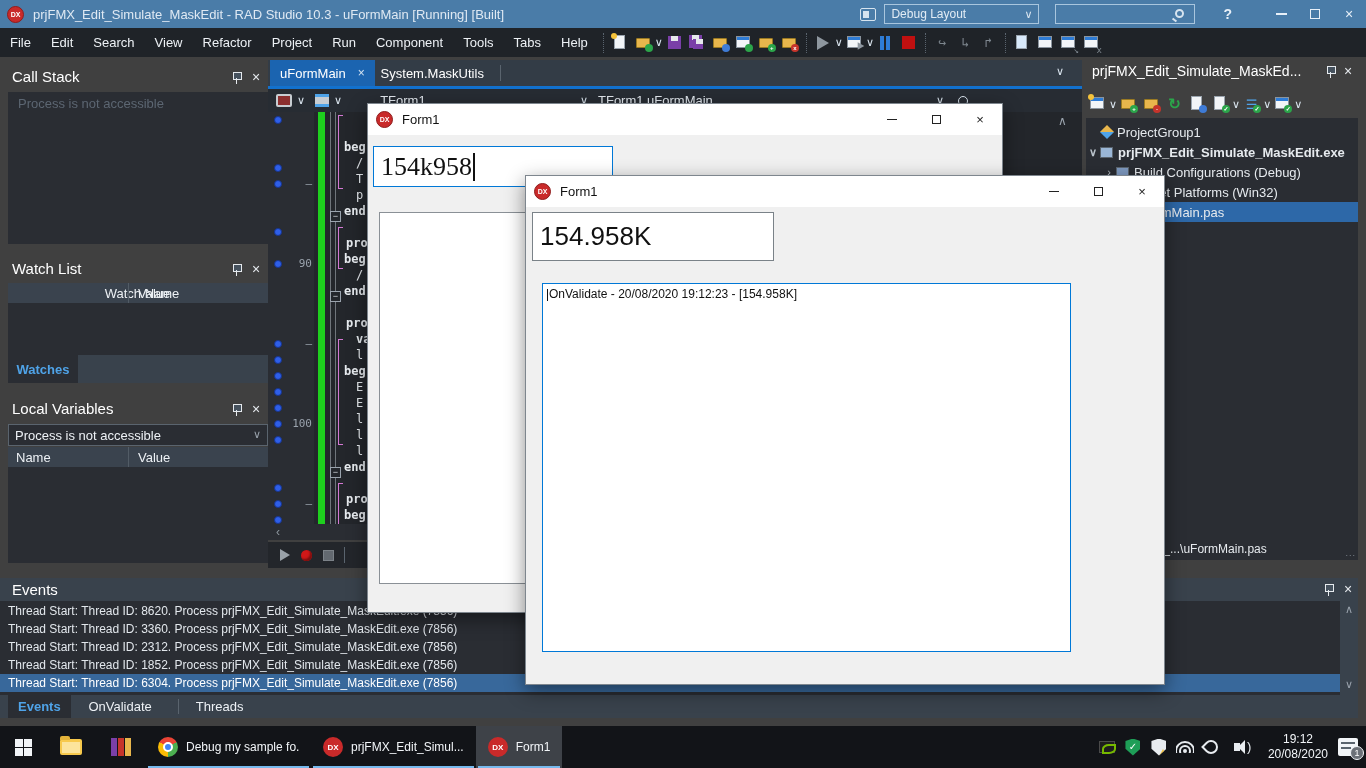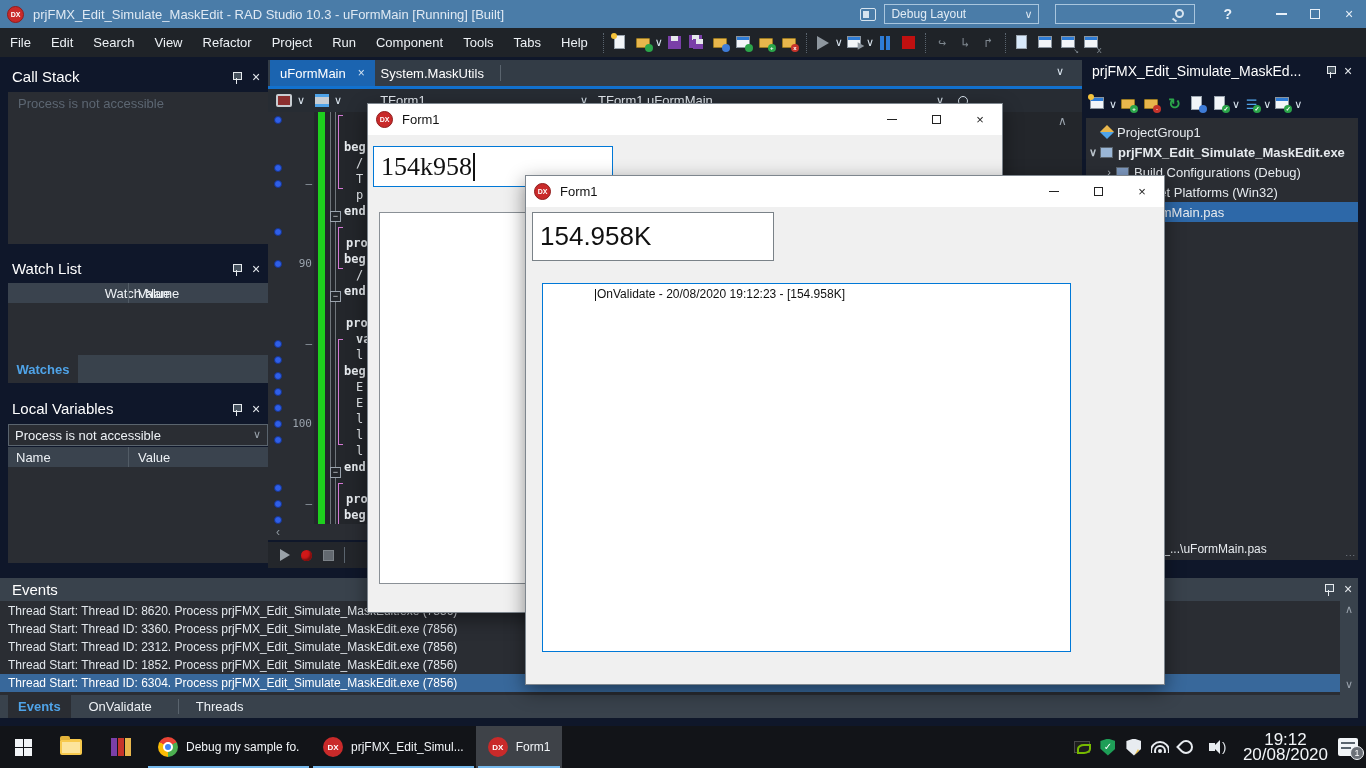--- a/index.html
+++ b/index.html
@@ -1,18 +1,18 @@
 <!DOCTYPE html>
 <html><head>
 <meta charset="utf-8">
 <style>
   *{margin:0;padding:0;box-sizing:border-box;}
   html,body{width:1366px;height:768px;overflow:hidden;background:#000;}
   body{font-family:"Liberation Sans",sans-serif;}
-  #screen{position:relative;width:1366px;height:768px;background:#0f172a;overflow:hidden;}
+  #screen{position:relative;width:1366px;height:768px;background:#404040;overflow:hidden;}
 
   
   .titlebar{position:absolute;left:0;top:0;width:1366px;height:28px;background:#4A7CA8;display:flex;align-items:center;}
   .dxlogo{width:17px;height:17px;border-radius:50%;background:#C92A2A;color:#fff;font-size:7px;font-weight:bold;
           display:flex;align-items:center;justify-content:center;border:1px solid #8F1D1D;flex:0 0 auto;}
   .titlebar .dxlogo{margin-left:7px;}
   .title-text{color:#DFE9F3;font-size:13px;margin-left:9px;white-space:nowrap;}
   .tb-right{position:absolute;right:0;top:0;height:28px;display:flex;align-items:center;}
   .layout-icon{width:16px;height:13px;border:1px solid #D7E4EF;border-radius:2px;position:relative;margin-right:8px;}
   .layout-icon:after{content:"";position:absolute;left:2px;top:2px;width:6px;height:7px;background:#D7E4EF;}
@@ -120,21 +120,21 @@
   .appwin .wtitle{position:absolute;left:0;top:0;width:100%;height:31px;background:#FFFFFF;display:flex;align-items:center;}
   .appwin .wtitle .dxlogo{margin-left:8px;}
   .wt-text{color:#111;font-size:13px;margin-left:9px;}
   .wbtns{margin-left:auto;display:flex;align-items:center;height:31px;}
   .wbtn{width:44px;height:31px;display:flex;align-items:center;justify-content:center;color:#222;font-size:13px;}
   .wb-min{width:10px;height:1px;background:#222;}
   .wb-max{width:9px;height:9px;border:1px solid #222;}
   .wedit{position:absolute;background:#fff;color:#111;font-size:26px;display:flex;align-items:center;padding-left:7px;white-space:nowrap;}
   .caret{display:inline-block;width:2px;height:28px;background:#111;margin-left:1px;}
   .wmemo{position:absolute;background:#fff;}
-  .memo-text{position:absolute;left:4px;top:3px;color:#111;font-size:12px;white-space:nowrap;margin-left:48px;}
+  .memo-text{position:absolute;left:4px;top:3px;color:#111;font-size:12px;white-space:nowrap;}
   .mcaret{display:inline-block;width:1px;height:12px;background:#111;vertical-align:middle;margin-right:1px;}
 
   
   .taskbar{position:absolute;left:0;top:726px;width:1366px;height:42px;background:#121418;display:flex;align-items:center;z-index:50;}
   .tb-item{height:42px;display:flex;align-items:center;justify-content:center;position:relative;}
   .startgrid{width:17px;height:17px;display:grid;grid-template-columns:8px 8px;grid-template-rows:8px 8px;gap:1px;}
   .startgrid div{background:#F2F5F8;}
   .fe-folder{width:22px;height:16px;background:#F7C94C;border-radius:2px;position:relative;}
   .fe-folder:before{content:"";position:absolute;left:0;top:-3px;width:10px;height:4px;background:#E3B33A;border-radius:2px 2px 0 0;}
   .fe-folder:after{content:"";position:absolute;left:2px;top:3px;width:18px;height:11px;background:#FCE49B;}
@@ -156,21 +156,21 @@
   .shieldG{width:15px;height:17px;background:#1E9E57;clip-path:polygon(50% 0,100% 15%,100% 60%,50% 100%,0 60%,0 15%);color:#fff;font-size:10px;line-height:16px;text-align:center;}
   .shieldW{width:15px;height:17px;background:#E8ECF0;clip-path:polygon(50% 0,100% 15%,100% 60%,50% 100%,0 60%,0 15%);position:relative;}
   .warn{position:absolute;right:-2px;bottom:-2px;width:0;height:0;border-left:5px solid transparent;border-right:5px solid transparent;border-bottom:9px solid #F5C33B;}
   .wifi{position:relative;width:18px;height:12px;overflow:hidden;}
   .wifi i{position:absolute;border:2px solid #E8ECF0;border-radius:50%;left:50%;transform:translateX(-50%);}
   .wifi i.a1{width:20px;height:20px;top:0;} .wifi i.a2{width:12px;height:12px;top:4px;} .wifi i.a3{width:4px;height:4px;top:8px;background:#E8ECF0;}
   .sat{width:14px;height:14px;border:2px solid #E8ECF0;border-radius:50% 50% 50% 0;transform:rotate(45deg);}
   .spk{width:6px;height:8px;background:#E8ECF0;position:relative;}
   .spk:before{content:"";position:absolute;left:4px;top:-3px;border-top:7px solid transparent;border-bottom:7px solid transparent;border-right:7px solid #E8ECF0;}
   .spk:after{content:")";position:absolute;left:13px;top:-4px;color:#E8ECF0;font-size:13px;}
-  .clock{color:#F2F5F8;font-size:17px;text-align:center;line-height:15px;margin:0 10px;}
+  .clock{color:#F2F5F8;font-size:12px;text-align:center;line-height:15px;margin:0 10px;}
   .notif{width:20px;height:18px;background:#F2F5F8;border-radius:2px;position:relative;margin-right:8px;}
   .notif:before{content:"";position:absolute;left:3px;top:4px;width:14px;height:2px;background:#5A646E;}
   .notif:after{content:"";position:absolute;left:3px;top:9px;width:10px;height:2px;background:#5A646E;}
   .nbadge{position:absolute;right:-6px;bottom:-4px;width:14px;height:14px;border-radius:50%;background:#6B7077;border:1px solid #F2F5F8;
           color:#fff;font-size:9px;display:flex;align-items:center;justify-content:center;}
 </style>
 </head>
 <body>
 
 <div id="screen">

